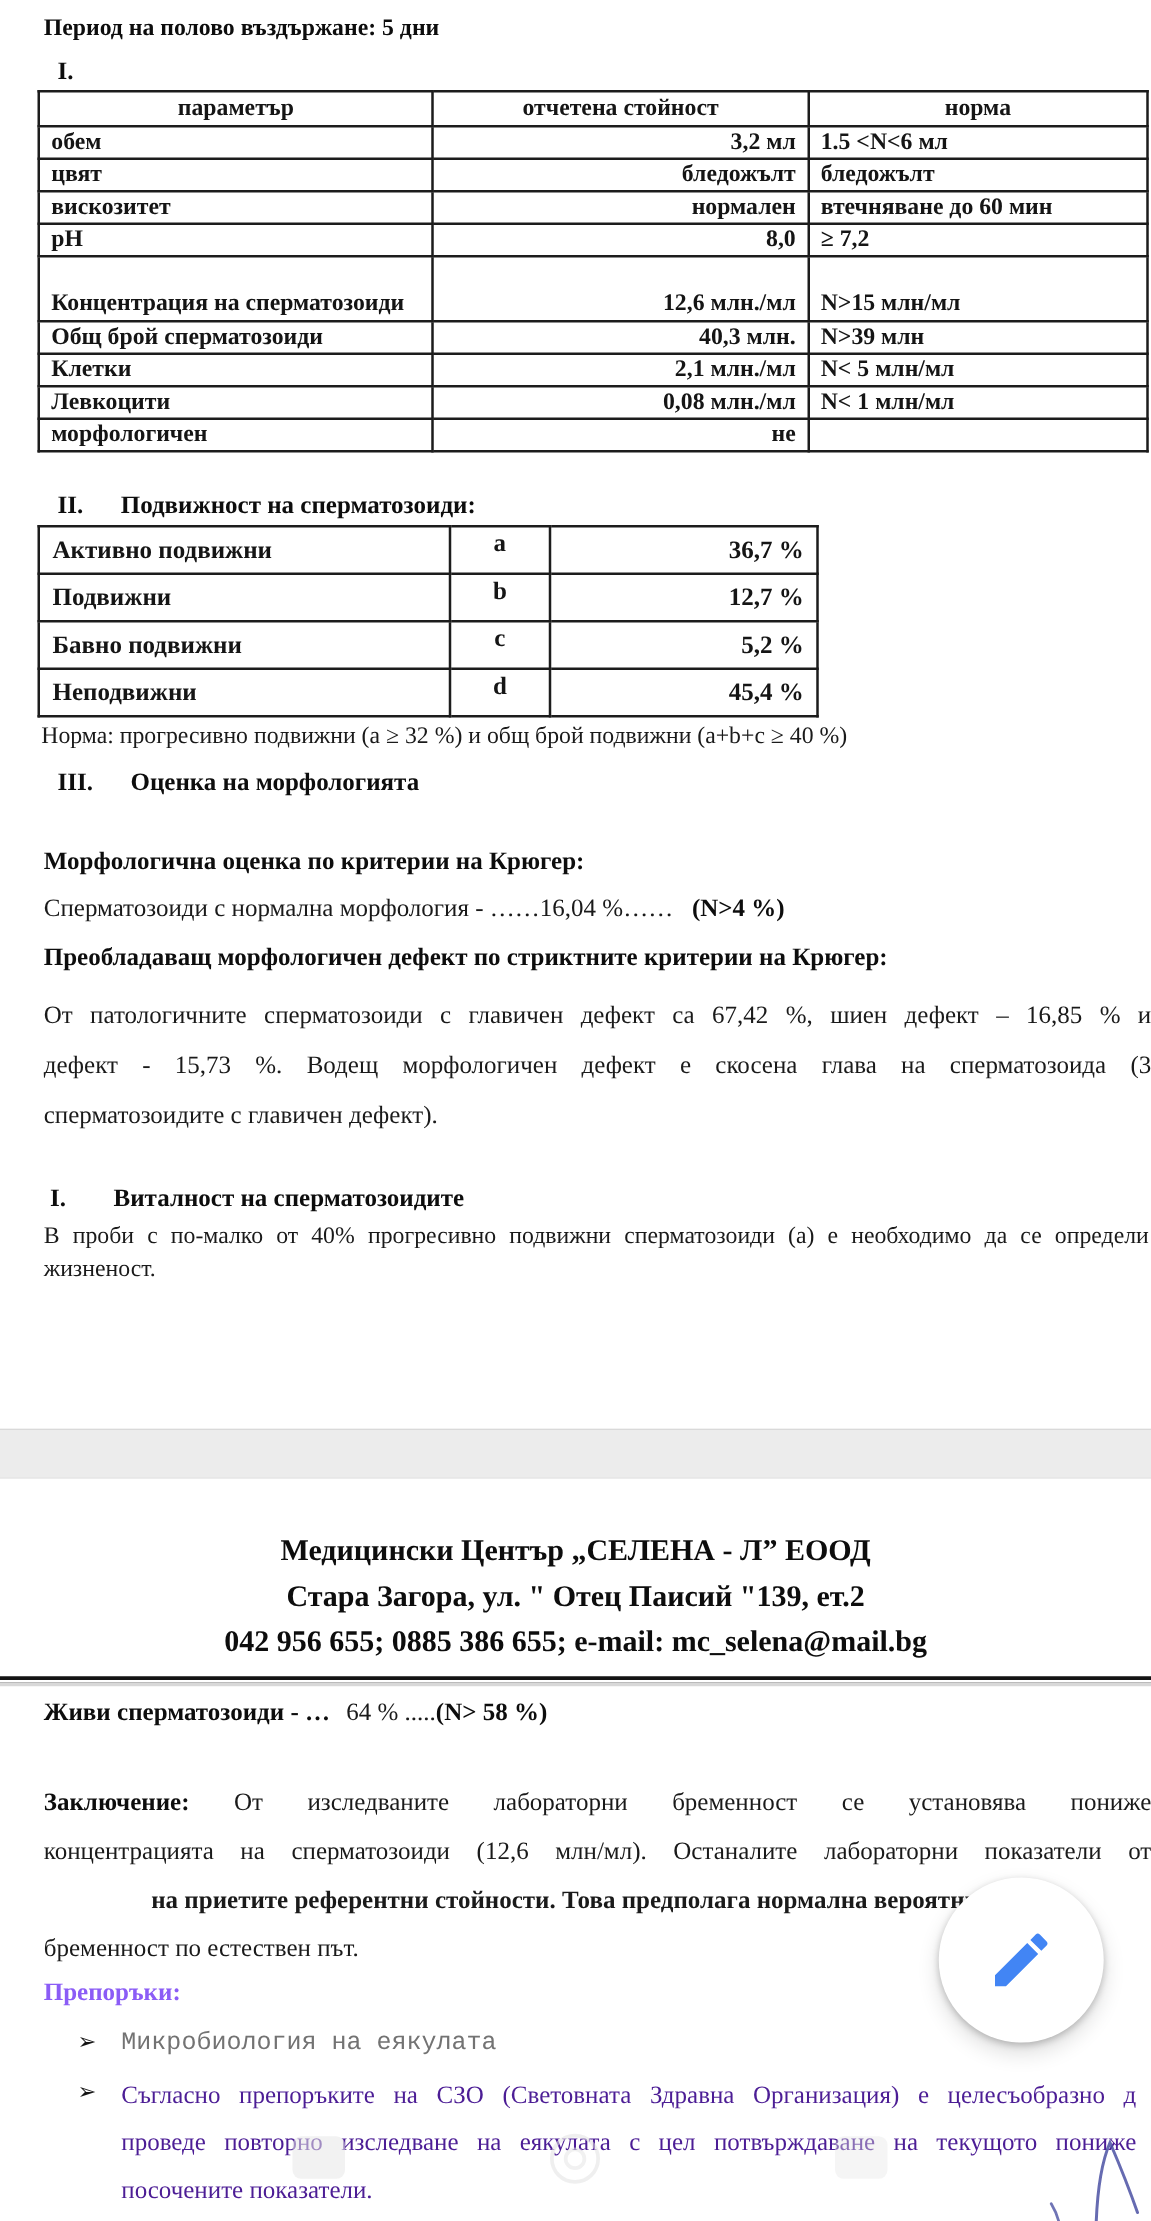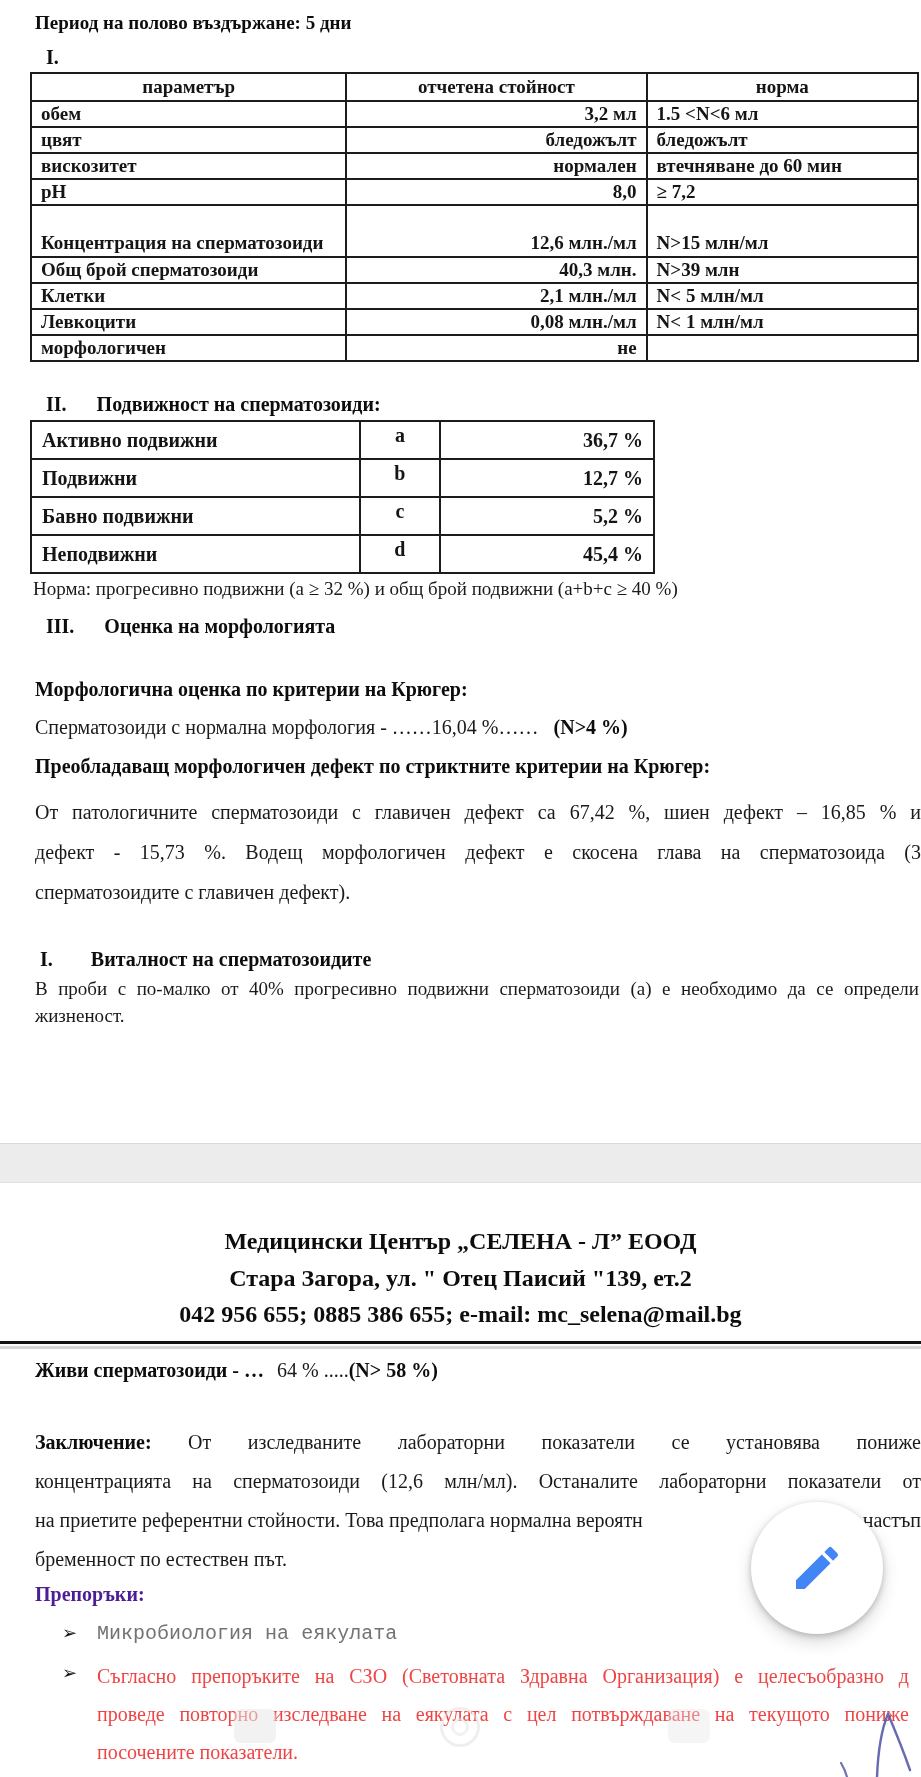--- a/index.html
+++ b/index.html
@@ -46,25 +46,25 @@
   .jl { text-align:justify; text-align-last:justify; }
 
   .vit-text { left:35px; top:975px; width:884px; font-size:19px; line-height:27px; color:#1a1a1a; }
 
   
   .clinic-line { left:0; width:921px; text-align:center; font-size:24px; font-weight:700; color:#0d0d0d; }
   .rule { left:0; top:158px; width:921px; height:5px; background:#141414; border-bottom:2px solid #ffffff;
           box-shadow:0 3px 0 #3a3a3a33; }
   .live-line { left:35px; top:176px; font-size:20px; color:#1a1a1a; }
   .concl { left:35px; top:240px; width:886px; font-size:20px; line-height:39px; color:#1a1a1a; }
-  .concl .split { display:flex; justify-content:space-between; }
-  .rec-head { left:35px; top:400px; font-size:20px; font-weight:700; color:#4c1d95; }
+  .concl .split { display:flex; justify-content:center;font-weight:bold; }
+  .rec-head { left:35px; top:400px; font-size:20px; font-weight:700; color:#8b5cf6; }
   .bullet-marker { font-size:18px; color:#141414; }
   .bullet-text { font-size:20px; color:#737373;font-family:Liberation Mono, monospace; }
-  .b2-lines { left:97px; top:474px; width:812px; font-size:20px; line-height:38px; color:#ef4444; }
+  .b2-lines { left:97px; top:474px; width:812px; font-size:20px; line-height:38px; color:#4c1d95; }
 
   
   .fab { position:absolute; left:751px; top:1502px; width:132px; height:132px; border-radius:50%;
          background:#ffffff; box-shadow:0 2px 6px rgba(0,0,0,0.22), 0 8px 18px rgba(0,0,0,0.14);
          display:flex; align-items:center; justify-content:center; cursor:pointer; }
   .ghost { position:absolute; opacity:0.55; }
   .ghost-sq { width:42px; height:34px; border-radius:7px; background:#e7e7e7; }
   .ghost-ring { width:40px; height:40px; border-radius:50%; border:3px solid #e3e3e3;
                 display:flex; align-items:center; justify-content:center; }
   .ghost-ring-inner { width:18px; height:18px; border-radius:50%; border:3px solid #e6e6e6; }
@@ -217,21 +217,21 @@
 
     <div class="abs rule"></div>
 
     <div class="abs live-line">
       <span class="b">Живи сперматозоиди - …</span>
       <span style="margin-left:8px;">64  %</span>
       <span>.....</span><span class="b">(N&gt; 58 %)</span>
     </div>
 
     <div class="abs concl">
-      <div class="jl"><span class="b">Заключение:</span> <span>От изследваните лабораторни показатели се установява пониже</span></div>
+      <div class="jl"><span class="b">Заключение:</span> <span>От изследваните лабораторни бременност се установява пониже</span></div>
       <div class="jl">концентрацията на сперматозоиди (12,6 млн/мл). Останалите лабораторни показатели от</div>
       <div class="split">
         <span>на приетите референтни стойности. Това предполага нормална вероятн</span>
         <span>настъп</span>
       </div>
       <div>бременност по естествен път.</div>
     </div>
 
     <div class="abs rec-head">Препоръки:</div>
 

